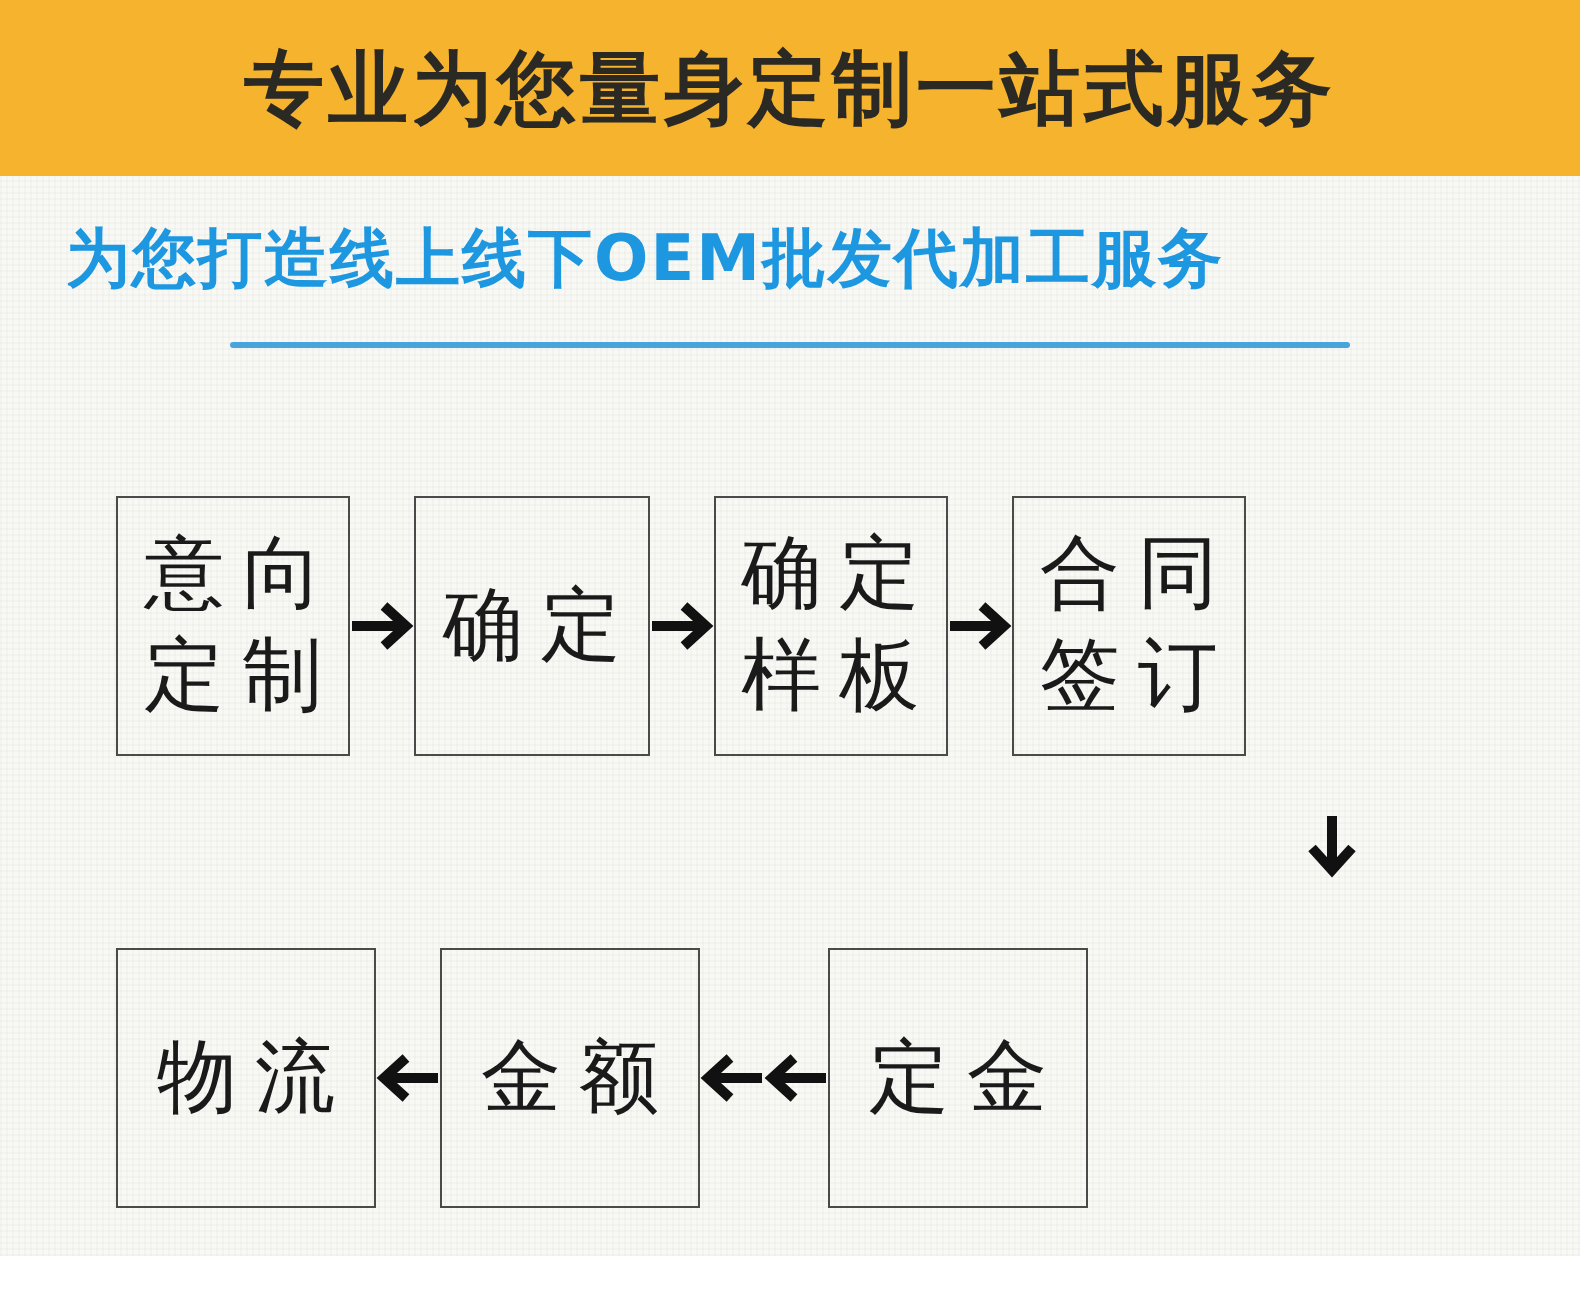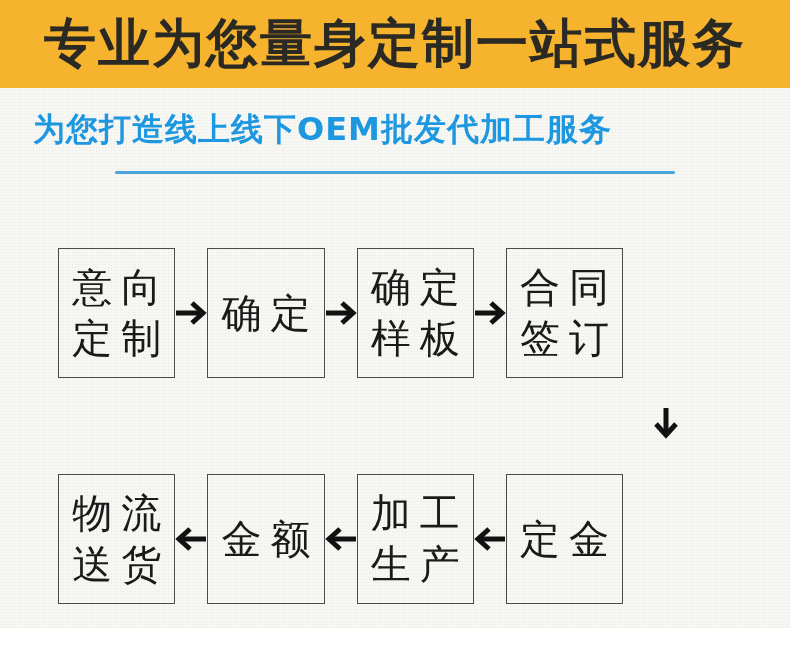--- a/index.html
+++ b/index.html
@@ -18,21 +18,21 @@
   }
   .bottom-white {
     position:absolute; left:0; top:628px; width:790px; height:20px; background:#ffffff;
   }
   
   .banner {
     position:absolute; left:0; top:0; width:790px; height:88px;
     background:#f5b32e; display:flex; align-items:center; justify-content:center;
   }
   .banner-title {
-    font-size:52px; font-weight:800; color:#2b2923; letter-spacing:2px;
+    font-size:40px; font-weight:800; color:#2b2923; letter-spacing:2px;
     white-space:nowrap;
   }
   
   .subtitle {
     position:absolute; left:0; top:108px; width:645px; text-align:center;
     font-size:32px; font-weight:700; color:#1d97e0; letter-spacing:1px;
     white-space:nowrap;
   }
   .subtitle-underline {
     position:absolute; left:115px; top:171px; width:560px; height:3px;
@@ -120,41 +120,36 @@
     <svg class="arrow" width="26" height="32" viewBox="0 0 26 32">
       <line x1="13" y1="1" x2="13" y2="25" stroke="#111111" stroke-width="5"></line>
       <polyline points="3,17 13,28 23,17" fill="none" stroke="#111111" stroke-width="5" stroke-linejoin="miter"></polyline>
     </svg>
   </div>
 
   <div class="flow-row row-2">
 
     <div class="fbox">
       <div class="fline">物流</div>
-      <div class="fline">送货</div>
     </div>
 
     <svg class="arrow h-arrow" width="32" height="26" viewBox="0 0 32 26">
       <line x1="7" y1="13" x2="31" y2="13" stroke="#111111" stroke-width="5"></line>
       <polyline points="15,3 4,13 15,23" fill="none" stroke="#111111" stroke-width="5" stroke-linejoin="miter"></polyline>
     </svg>
 
     <div class="fbox">
       <div class="fline">金额</div>
     </div>
 
     <svg class="arrow h-arrow" width="32" height="26" viewBox="0 0 32 26">
       <line x1="7" y1="13" x2="31" y2="13" stroke="#111111" stroke-width="5"></line>
       <polyline points="15,3 4,13 15,23" fill="none" stroke="#111111" stroke-width="5" stroke-linejoin="miter"></polyline>
     </svg>
 
-    <div class="fbox">
-      <div class="fline">加工</div>
-      <div class="fline">生产</div>
-    </div>
 
     <svg class="arrow h-arrow" width="32" height="26" viewBox="0 0 32 26">
       <line x1="7" y1="13" x2="31" y2="13" stroke="#111111" stroke-width="5"></line>
       <polyline points="15,3 4,13 15,23" fill="none" stroke="#111111" stroke-width="5" stroke-linejoin="miter"></polyline>
     </svg>
 
     <div class="fbox">
       <div class="fline">定金</div>
     </div>
 

